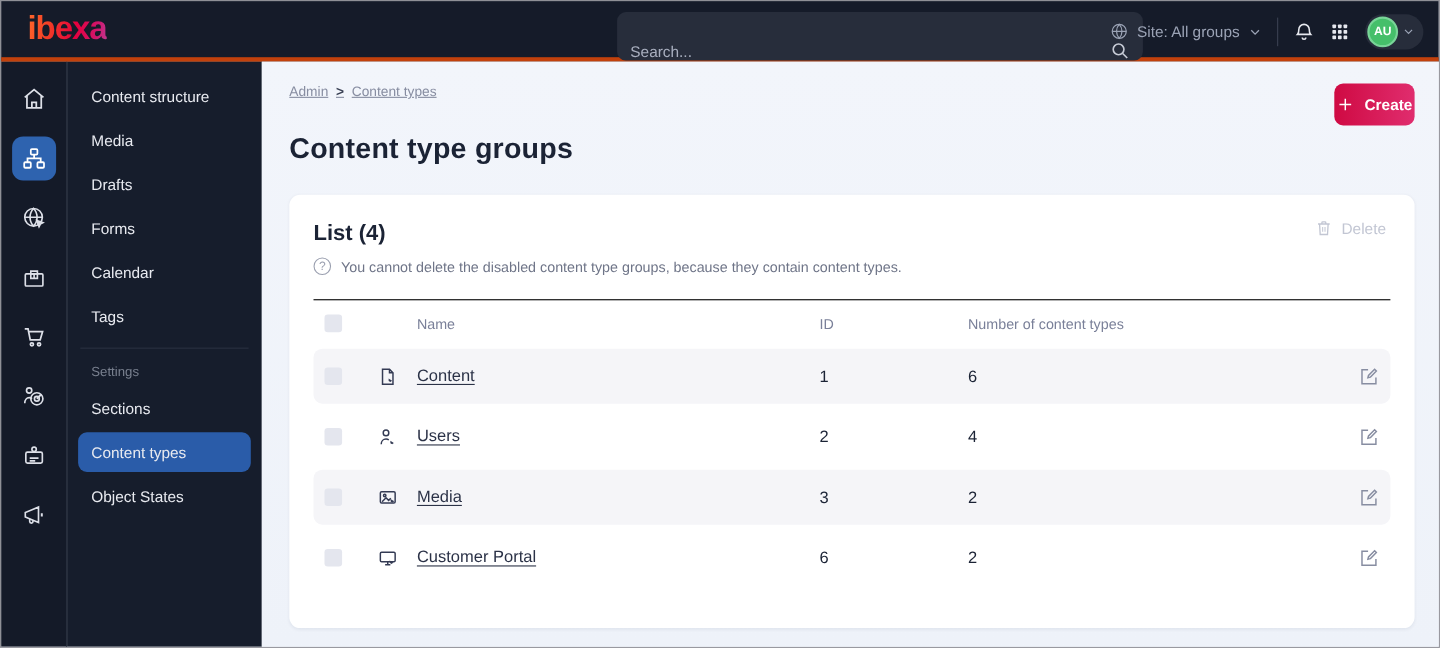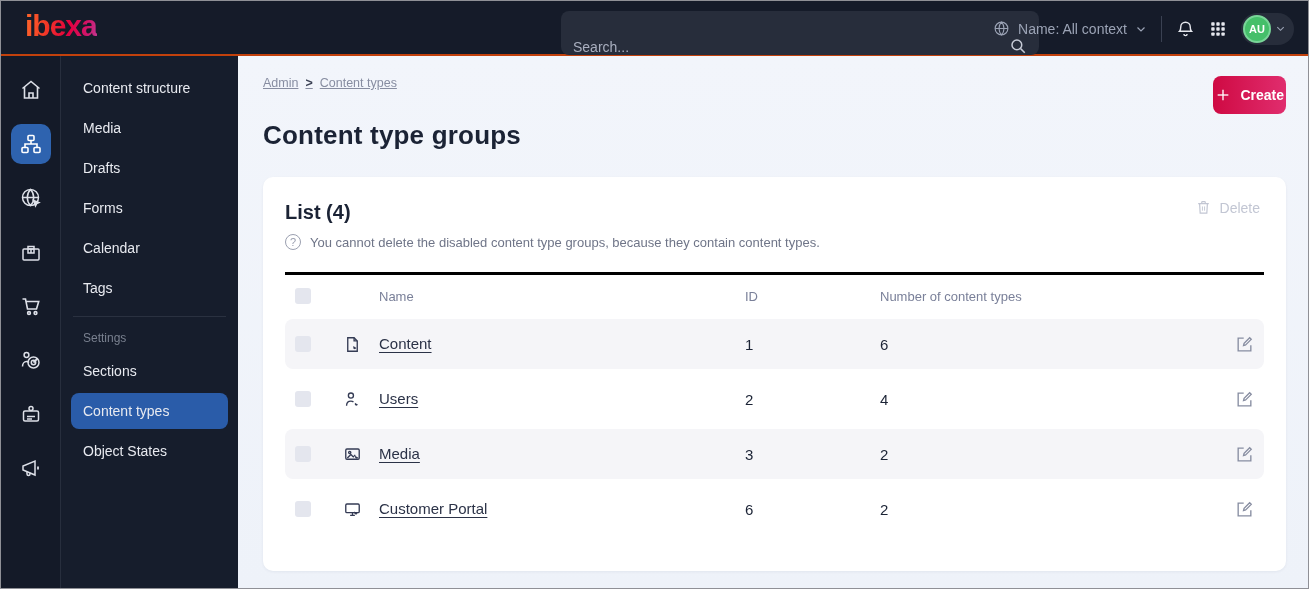--- a/index.html
+++ b/index.html
@@ -1,21 +1,21 @@
 <!DOCTYPE html>
 <html><head>
 <meta charset="utf-8">
 <style>
   * { margin:0; padding:0; box-sizing:border-box; }
   html,body { width:1309px; height:589px; }
   body { font-family:"Liberation Sans","DejaVu Sans",sans-serif; background:#fff; }
   .frame { width:1309px; height:589px; border:1px solid #8f9096; display:flex; flex-direction:column; overflow:hidden; background:#f1f4fa; }
 
   
-  .topbar { height:55px; background:#151b29; display:flex; align-items:center; flex:0 0 55px; position:relative; border-bottom:2px solid #c2410c; }
+  .topbar { height:55px; background:#151b29; display:flex; align-items:center; flex:0 0 55px; position:relative; border-bottom:4px solid #c2410c; }
   .logo { position:absolute; left:24px; top:8px; font-size:30px; font-weight:bold; letter-spacing:-1px;
           background:linear-gradient(100deg,#ff6a2b 0%,#f23a26 30%,#e4003e 60%,#d1156b 85%,#c03b93 100%);
           -webkit-background-clip:text; background-clip:text; color:transparent; }
   .searchbox { position:absolute; left:560px; top:10px; width:478px; height:44px; background:#272d3b; border-radius:8px;
                display:flex; align-items:flex-end; padding:0 12px; }
   .searchbox input { flex:1; background:transparent; border:none; outline:none; color:#cfd3de; font-size:14px; font-family:inherit; }
   .searchbox input::placeholder { color:#a9afbf; }
   .search-mag { color:#c7cbd6; display:flex; }
   .top-right { position:absolute; right:14px; top:0; height:55px; display:flex; align-items:center; gap:14px; }
   .site-ctx { display:flex; align-items:center; gap:8px; color:#9ba3b5; font-size:14px; cursor:pointer; }
@@ -47,21 +47,21 @@
   .page-title { margin-top:30px; font-size:26px; font-weight:800; color:#1b2335; letter-spacing:0.2px; }
 
   .card { margin-top:26px; background:#fff; border-radius:10px; box-shadow:0 1px 3px rgba(20,30,60,0.06); padding:24px 22px 30px 22px; height:394px; position:relative; }
   .list-title { font-size:20px; font-weight:bold; color:#1b2335; }
   .info-line { display:flex; align-items:center; gap:9px; margin-top:10px; color:#6f7588; font-size:13px; }
   .help-circ { width:16px; height:16px; border-radius:50%; border:1px solid #9ba0b0; color:#9ba0b0; font-size:11px;
                display:flex; align-items:center; justify-content:center; flex:0 0 16px; }
   .delete-btn { position:absolute; right:26px; top:22px; background:none; border:none; display:flex; align-items:center; gap:8px;
                 color:#c2c6d3; font-size:14px; font-family:inherit; cursor:not-allowed; }
 
-  .table { margin-top:22px; border-top:3px solid #000000; }
+  .table { margin-top:22px; border-top:1px solid #000000; }
   .trow { display:grid; grid-template-columns:48px 36px 1fr 135px 330px 44px; align-items:center; height:50px; padding:0 10px; }
   .thead { height:42px; color:#7a8099; font-size:13px; }
   .trow.striped { background:#f5f5f8; border-radius:8px; }
   .trow { margin-bottom:5px; }
   .thead { margin-bottom:2px; }
   .checkbox { width:16px; height:16px; background:#e4e6ee; border-radius:3px; cursor:pointer; }
   .row-icon { color:#343b54; display:flex; }
   .name-link { color:#2b3247; font-size:15px; text-decoration:underline; text-underline-offset:3px; cursor:pointer; }
   .cell-num { color:#1b2335; font-size:15px; }
   .edit-btn { background:none; border:none; color:#878da1; cursor:pointer; display:flex; justify-content:flex-end; }
@@ -85,21 +85,21 @@
     </div>
 
     <div class="top-right">
       <div class="site-ctx">
         <span style="display:flex">
           <svg width="17" height="17" viewBox="0 0 24 24" fill="none" stroke="currentColor" stroke-width="1.6">
               <circle cx="12" cy="12" r="9"></circle>
               <path d="M3 12h18M12 3c2.5 2.5 3.5 5.5 3.5 9s-1 6.5-3.5 9c-2.5-2.5-3.5-5.5-3.5-9s1-6.5 3.5-9z"></path>
             </svg>
         </span>
-        <span>Name: All context</span>
+        <span>Site: All groups</span>
         <span class="chev">
           <svg width="12" height="12" viewBox="0 0 24 24" fill="none" stroke="currentColor" stroke-width="2.4">
               <polyline points="5,9 12,16 19,9"></polyline>
             </svg>
         </span>
       </div>
       <div class="top-divider"></div>
       <span class="icon-btn">
         <svg width="19" height="19" viewBox="0 0 24 24" fill="none" stroke="currentColor" stroke-width="1.8">
             <path d="M6 10a6 6 0 0 1 12 0c0 4 1.5 5.5 1.5 5.5h-15S6 14 6 10z"></path>

